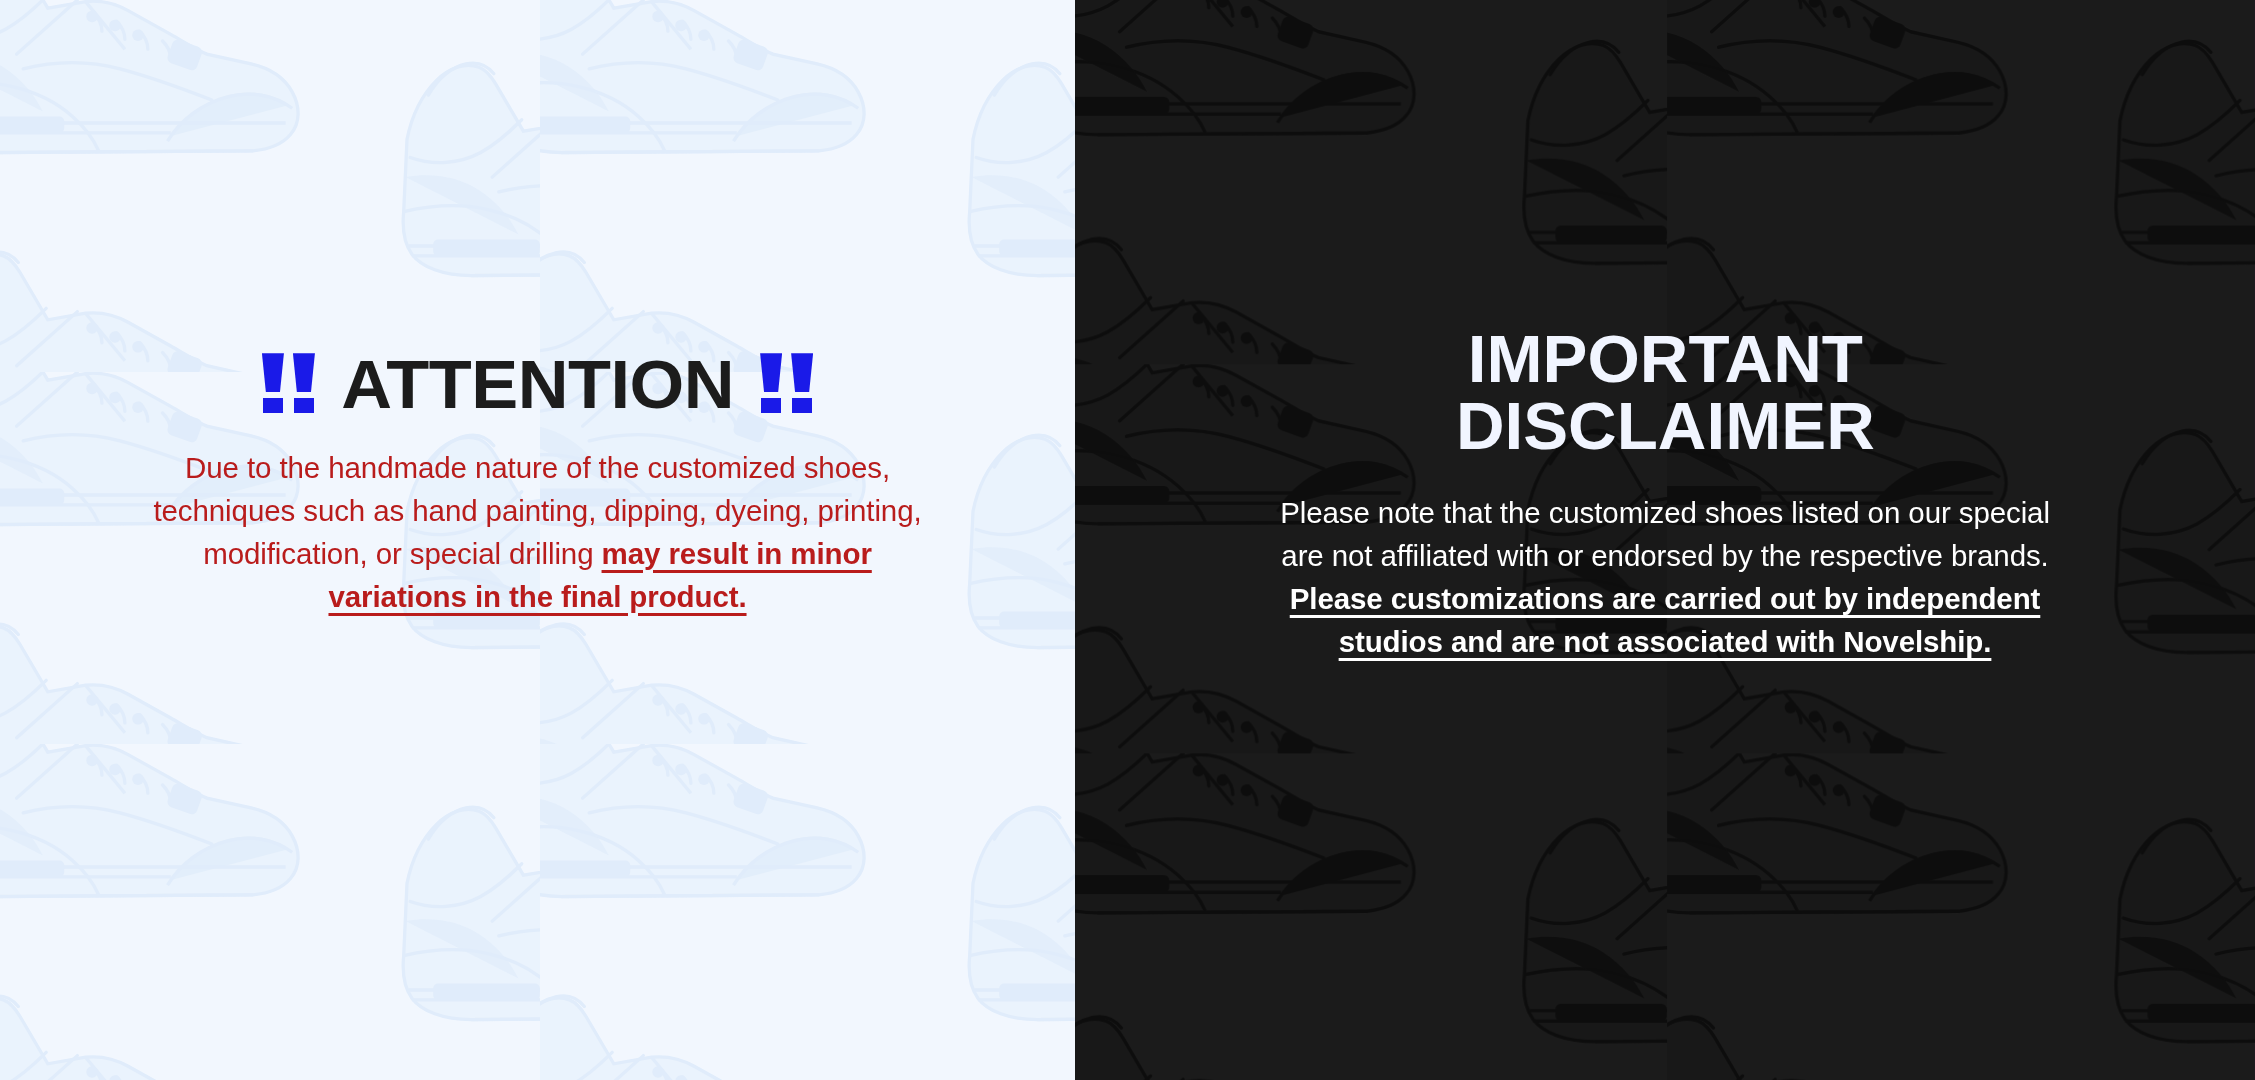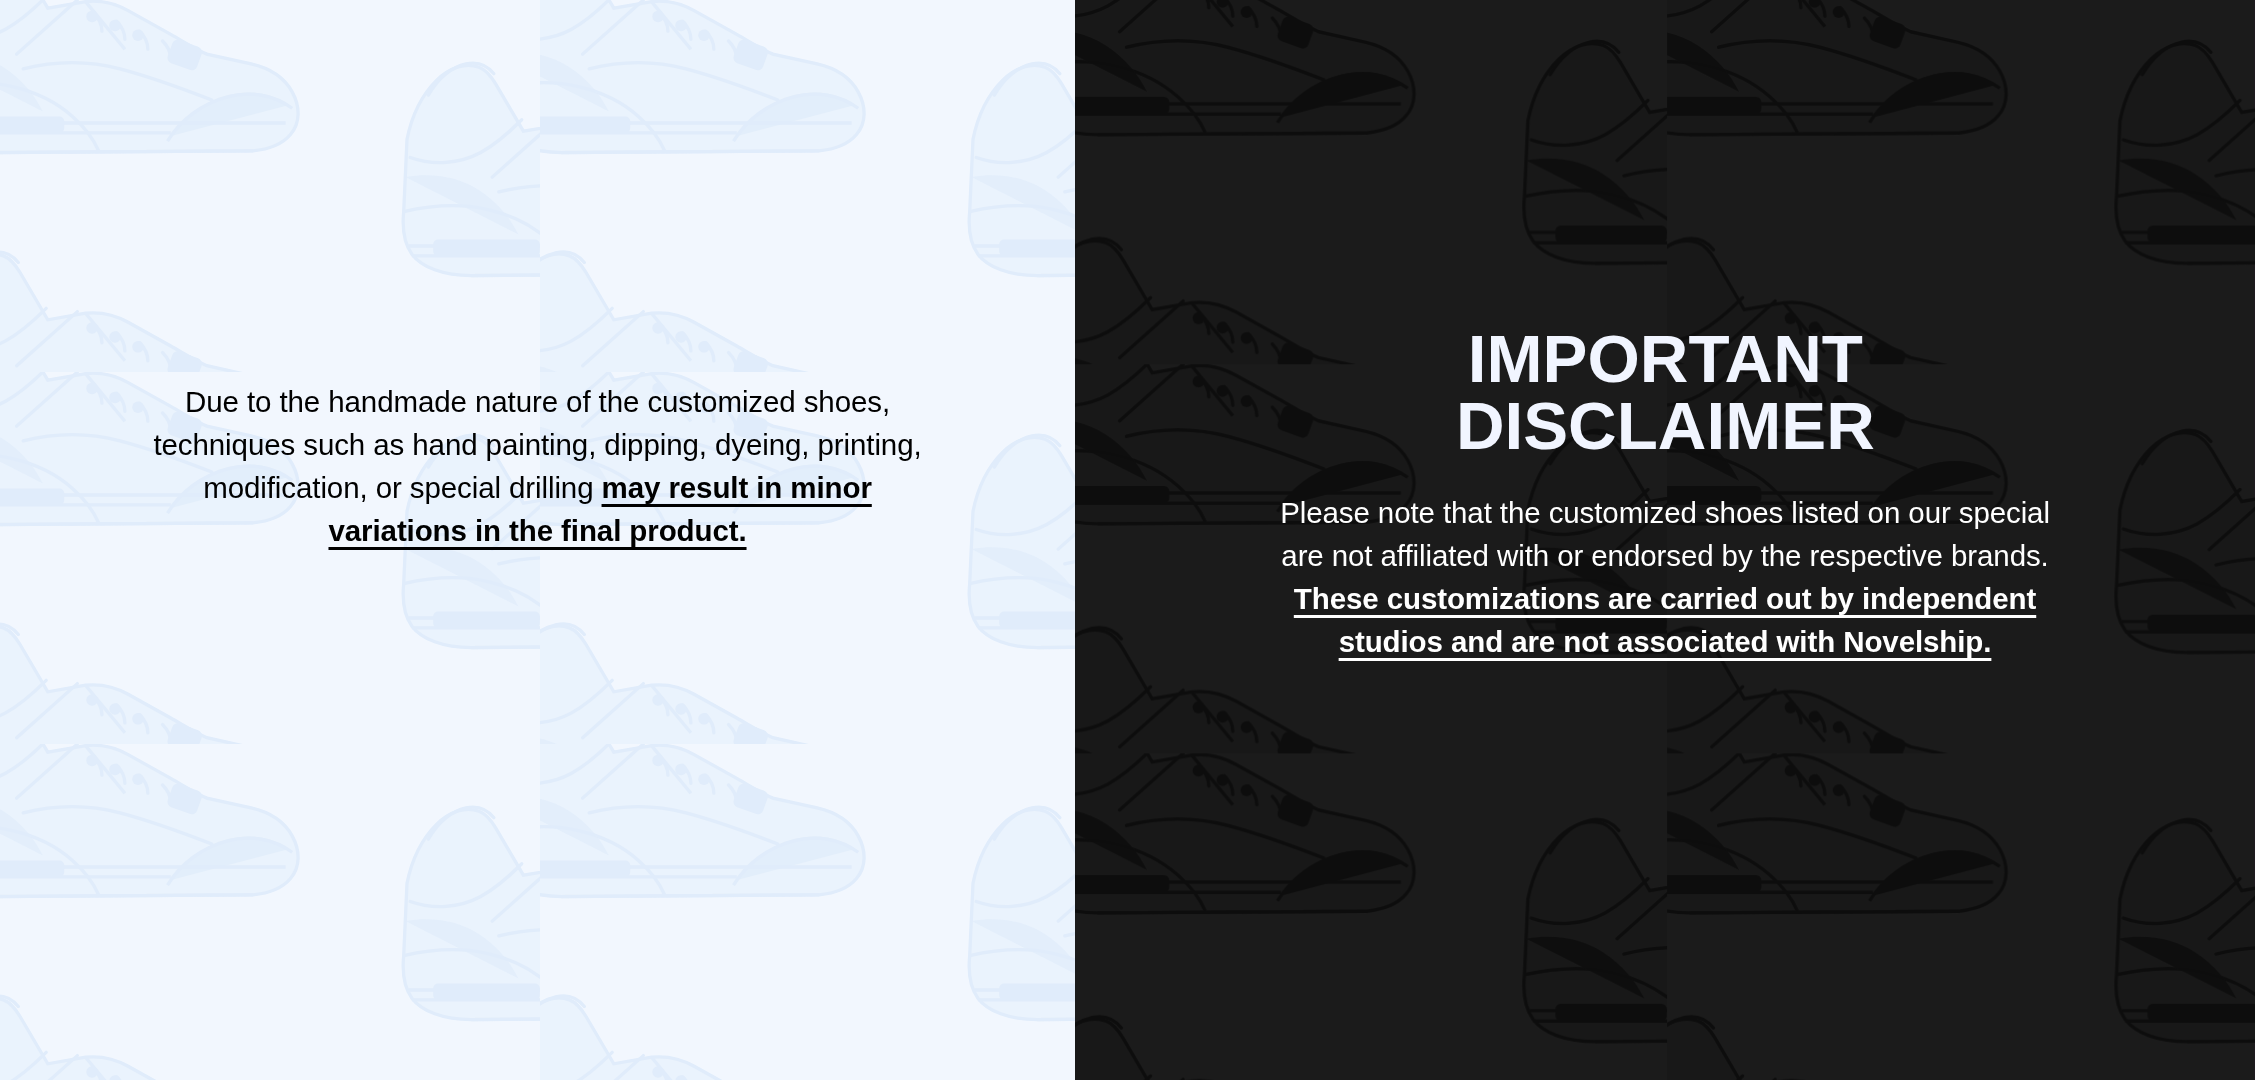--- a/index.html
+++ b/index.html
@@ -100,21 +100,21 @@
 
   
   .body-copy {
     font-family:"Liberation Sans", sans-serif;
     font-weight:normal;
     font-size:29.5px;
     line-height:43px;
     letter-spacing:-0.1px;
   }
   .body-left {
-    color:#000000;
+    color:#b91c1c;
     width:770px;
     margin-top:28px;
   }
   .body-right {
     color:#ffffff;
     width:800px;
     margin-top:30px;
   }
   .emph {
     font-weight:bold;
@@ -177,20 +177,43 @@
             <use href="#sneaker-l" x="520" y="400" transform="scale(0.82)"></use>
           </pattern>
         </defs>
         <rect x="0" y="0" width="1127" height="1080" fill="#f2f7fe"></rect>
         <rect x="-40" y="-60" width="1220" height="1200" fill="url(#pat-l)"></rect>
       </svg>
     </div>
 
     <div class="content content-left">
 
+      <div class="heading-row">
+        <span class="dbl-excl">
+          <span class="bang">
+              <span class="bar"></span>
+              <span class="dot"></span>
+            </span>
+          <span class="bang">
+              <span class="bar"></span>
+              <span class="dot"></span>
+            </span>
+        </span>
+        <h1 class="heading heading-left">ATTENTION</h1>
+        <span class="dbl-excl">
+          <span class="bang">
+              <span class="bar"></span>
+              <span class="dot"></span>
+            </span>
+          <span class="bang">
+              <span class="bar"></span>
+              <span class="dot"></span>
+            </span>
+        </span>
+      </div>
 
       <p class="body-copy body-left">
         <span>Due to the handmade nature of the customized shoes, techniques such as hand painting, dipping, dyeing, printing, modification, or special drilling </span><span class="emph">may result in minor variations in the final product.</span>
       </p>
 
     </div>
   </section>
 
   <section class="panel panel-right">
 
@@ -246,19 +269,19 @@
     </div>
 
     <div class="content content-right">
 
       <h1 class="heading heading-right">
         <span>IMPORTANT</span><br>
         <span>DISCLAIMER</span>
       </h1>
 
       <p class="body-copy body-right">
-        <span>Please note that the customized shoes listed on our special are not affiliated with or endorsed by the respective brands. </span><span class="emph">These customizations are carried out by independent studios and are not associated with Novelship.</span>
+        <span>Please note that the customized shoes listed on our special are not affiliated with or endorsed by the respective brands. </span><span class="emph">Please customizations are carried out by independent studios and are not associated with Novelship.</span>
       </p>
 
     </div>
   </section>
 
 </div>
 
 </body></html>

